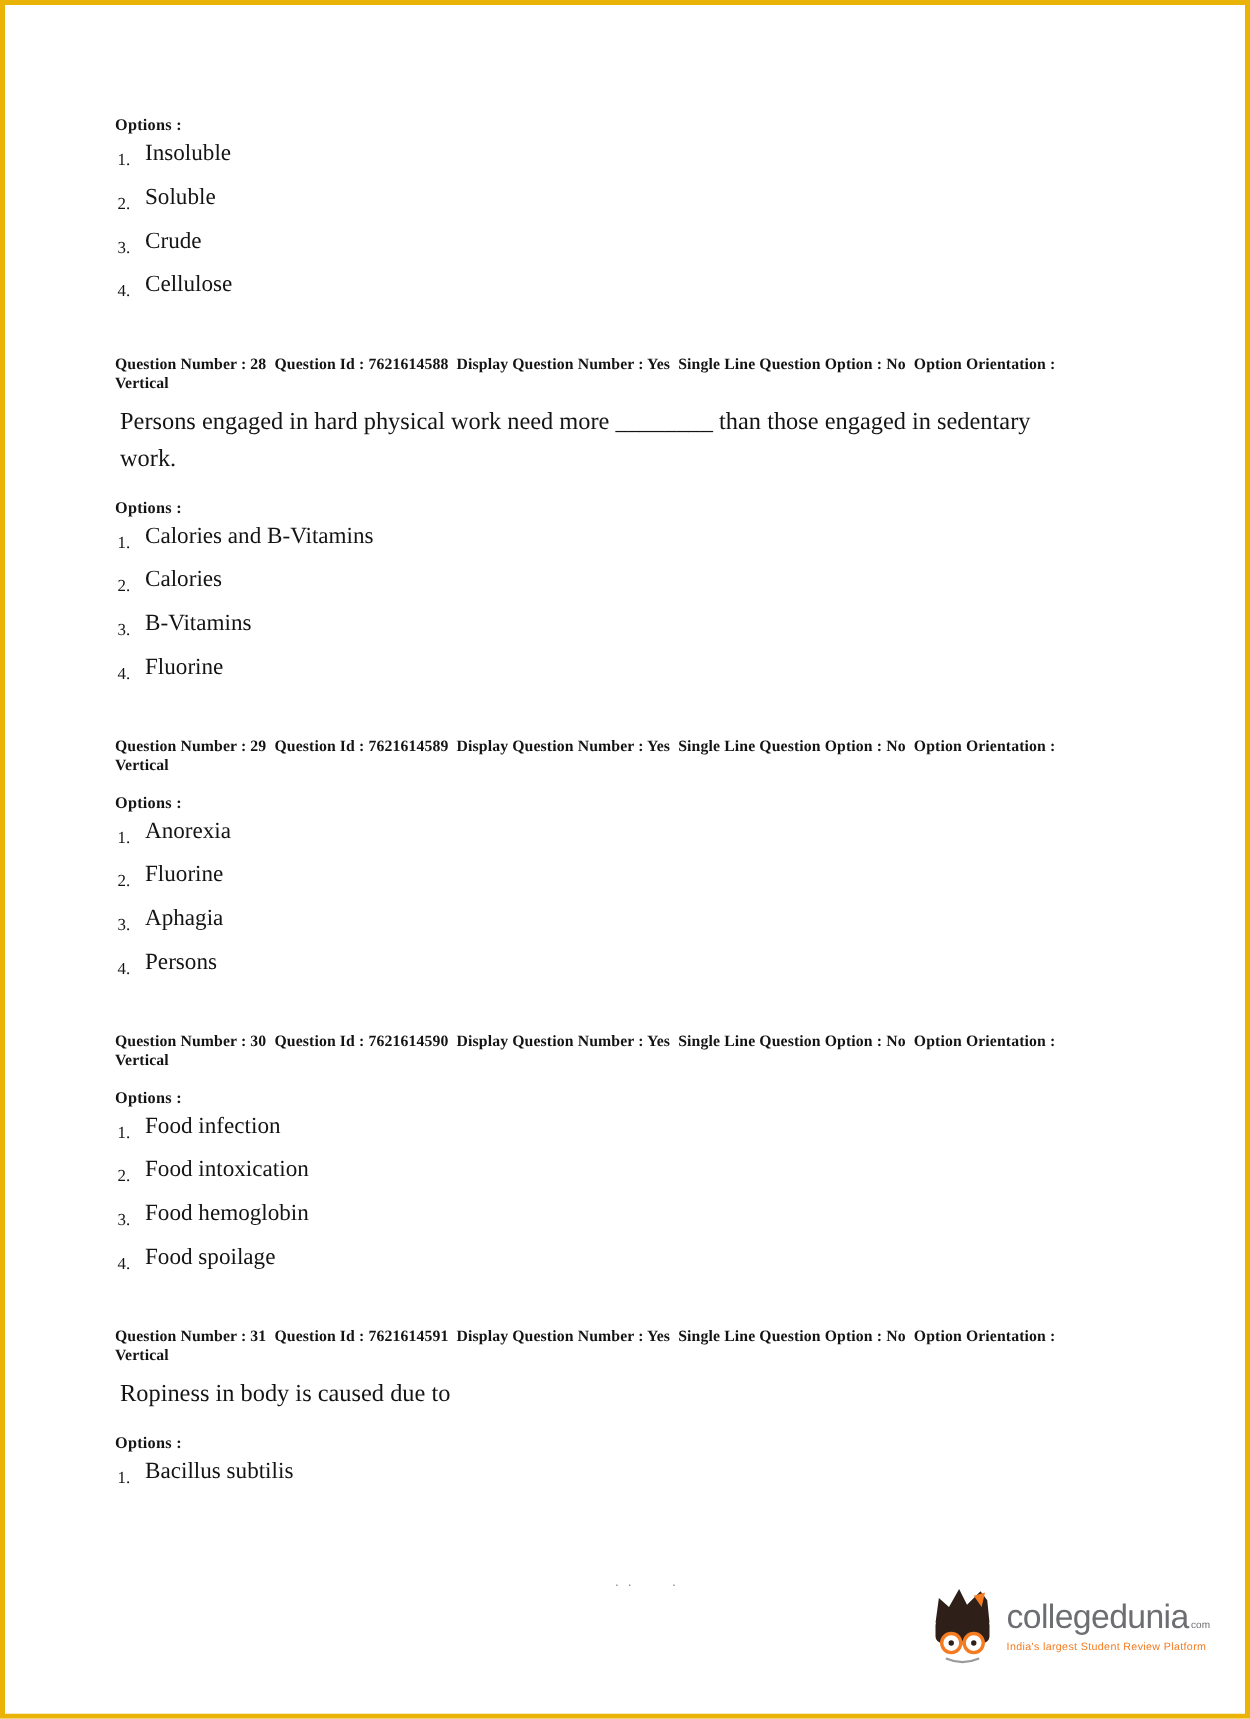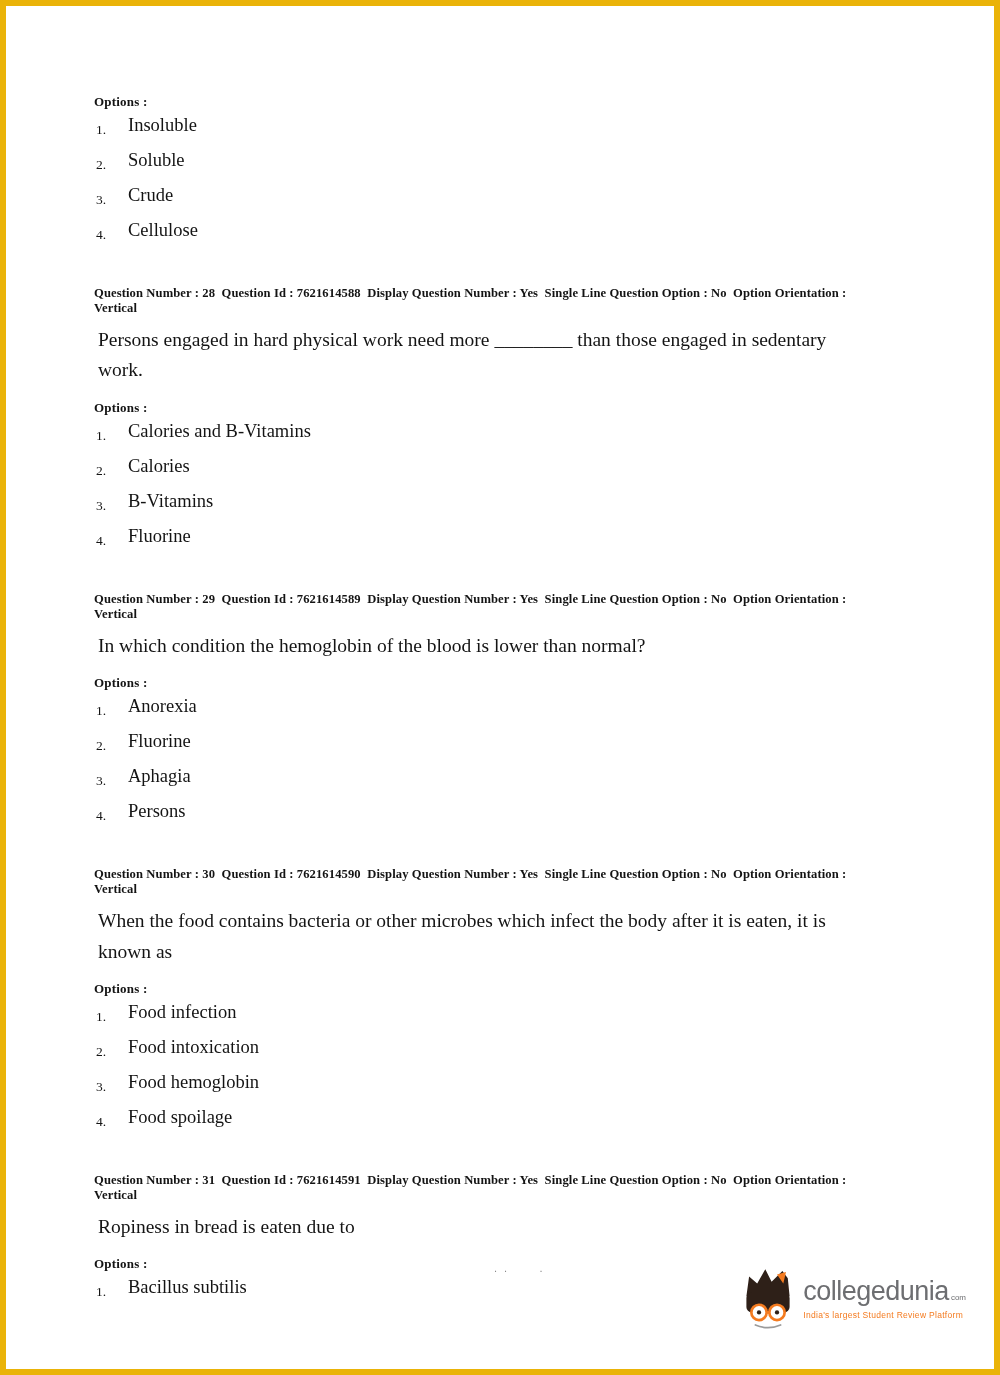--- a/index.html
+++ b/index.html
@@ -2,21 +2,21 @@
 <html><head>
 <meta charset="utf-8">
 <style>
   html, body { margin:0; padding:0; background:#ffffff; }
   .page {
     position: relative;
     width: 1000px;
     height: 1375px;
     margin: 0 auto;
     background: #ffffff;
-    border: 6px solid #eab308;
+    border: 4px solid #eab308;
     box-sizing: border-box;
     font-family: "Liberation Serif", "DejaVu Serif", serif;
     color: #141414;
     overflow: hidden;
   }
   .content {
     padding: 88px 90px 0 88px;
   }
   .options-label {
     font-size: 13px;
@@ -31,21 +31,21 @@
     margin: 0 0 14px 2px;
   }
   .opt-num {
     font-size: 13.5px;
     padding-bottom: 1px;
     min-width: 14px;
   }
   .opt-text {
     font-size: 18.5px;
     line-height: 21px;
-    margin-left: 18px;
+    margin-left: 8px;
     position: relative;
     top: -3px;
   }
   .q-block { margin-top: 42px; }
   .q-header {
     font-size: 12.6px;
     font-weight: bold;
     line-height: 1.2;
     max-width: 790px;
     white-space: pre-wrap;
@@ -141,21 +141,20 @@
         <span class="opt-text">B-Vitamins</span>
       </div>
       <div class="opt">
         <span class="opt-num">4.</span>
         <span class="opt-text">Fluorine</span>
       </div>
     </div>
 
     <div class="q-block">
       <div class="q-header">Question Number : 29  Question Id : 7621614589  Display Question Number : Yes  Single Line Question Option : No  Option Orientation : Vertical</div>
-      <div class="q-text">In which condition the hemoglobin of the blood is lower than normal?</div>
       <div class="options-label">Options :</div>
       <div class="opt">
         <span class="opt-num">1.</span>
         <span class="opt-text">Anorexia</span>
       </div>
       <div class="opt">
         <span class="opt-num">2.</span>
         <span class="opt-text">Fluorine</span>
       </div>
       <div class="opt">
@@ -163,21 +162,20 @@
         <span class="opt-text">Aphagia</span>
       </div>
       <div class="opt">
         <span class="opt-num">4.</span>
         <span class="opt-text">Persons</span>
       </div>
     </div>
 
     <div class="q-block">
       <div class="q-header">Question Number : 30  Question Id : 7621614590  Display Question Number : Yes  Single Line Question Option : No  Option Orientation : Vertical</div>
-      <div class="q-text">When the food contains bacteria or other microbes which infect the body after it is eaten, it is known as</div>
       <div class="options-label">Options :</div>
       <div class="opt">
         <span class="opt-num">1.</span>
         <span class="opt-text">Food infection</span>
       </div>
       <div class="opt">
         <span class="opt-num">2.</span>
         <span class="opt-text">Food intoxication</span>
       </div>
       <div class="opt">
@@ -185,21 +183,21 @@
         <span class="opt-text">Food hemoglobin</span>
       </div>
       <div class="opt">
         <span class="opt-num">4.</span>
         <span class="opt-text">Food spoilage</span>
       </div>
     </div>
 
     <div class="q-block">
       <div class="q-header">Question Number : 31  Question Id : 7621614591  Display Question Number : Yes  Single Line Question Option : No  Option Orientation : Vertical</div>
-      <div class="q-text">Ropiness in bread is eaten due to</div>
+      <div class="q-text">Ropiness in body is caused due to</div>
       <div class="options-label">Options :</div>
       <div class="opt">
         <span class="opt-num">1.</span>
         <span class="opt-text">Bacillus subtilis</span>
       </div>
     </div>
 
   </div>
 
   <div class="dots">. .      .</div>

